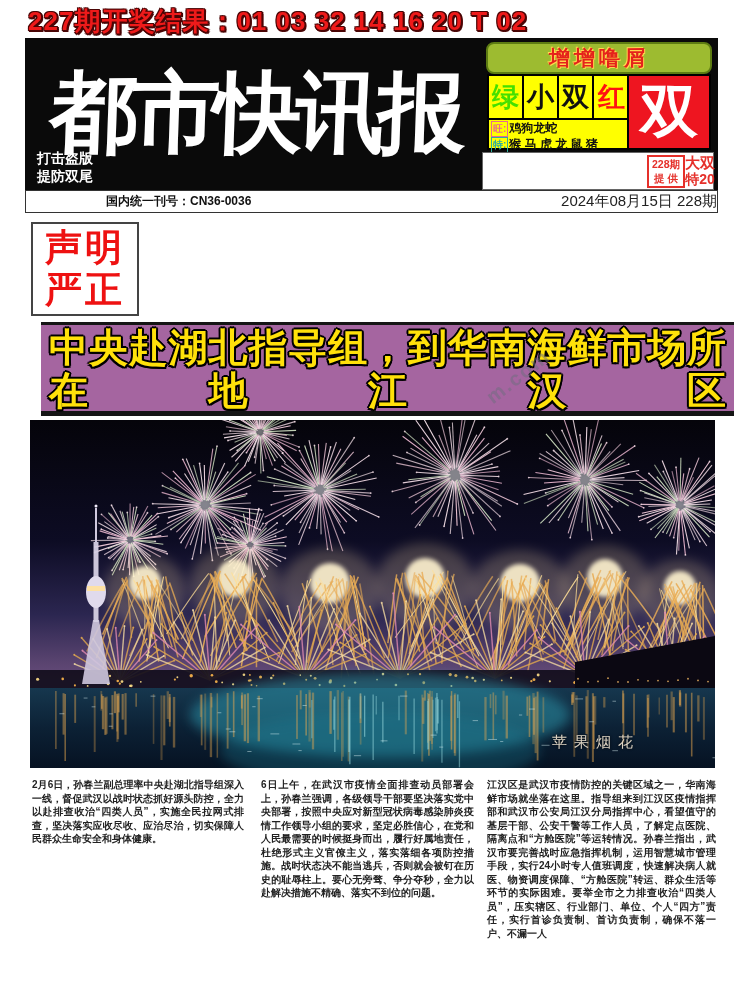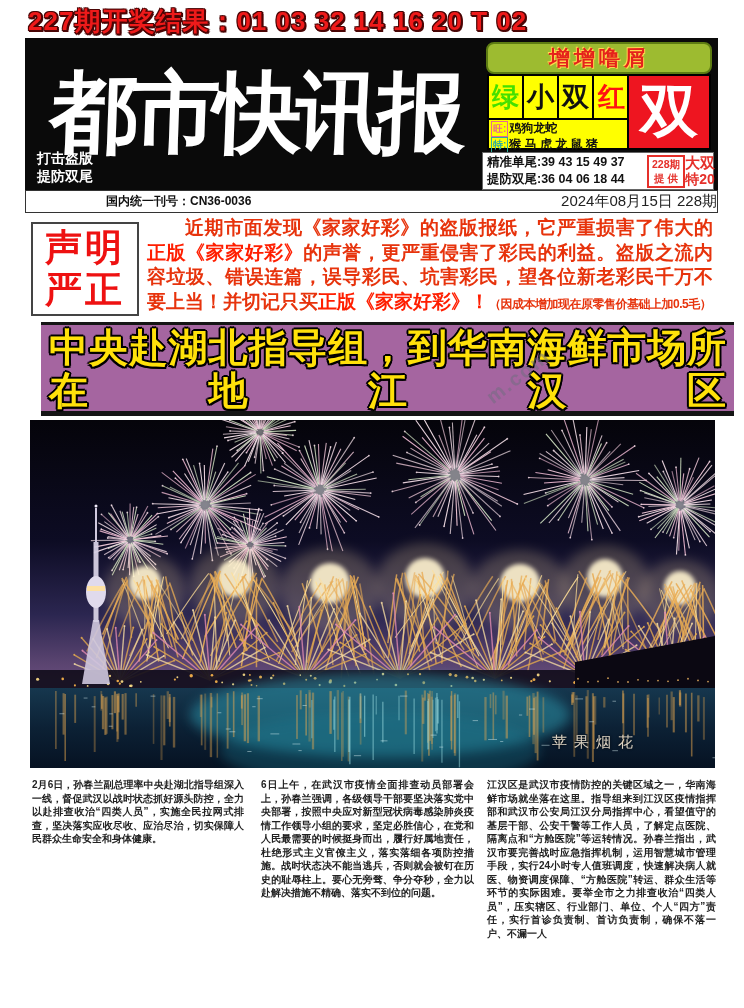--- a/index.html
+++ b/index.html
@@ -101,24 +101,20 @@
           <div class="cell c-black">双</div>
           <div class="cell c-red">红</div>
         </div>
         <div class="zodiac">
           <div class="zline"><span class="zbadge zb-wang">旺:</span><span>鸡狗龙蛇</span></div>
           <div class="zline"><span class="zbadge zb-te">特:</span><span>猴 马 虎 龙 鼠 猪</span></div>
         </div>
       </div>
       <div class="bigred">双</div>
       <div class="strip">
-        <div class="tails">
-          <div>精准单尾:39 43 15 49 37</div>
-          <div>提防双尾:36 04 06 18 44</div>
-        </div>
         <div class="issuebox">
           <div>228期</div>
           <div>提 供</div>
         </div>
         <div class="bigpair">
           <div class="bp1">大双</div>
           <div class="bp2">特20</div>
         </div>
       </div>
     </div>
@@ -127,21 +123,20 @@
   <div class="issn-bar">
     <span class="issn-left">国内统一刊号：CN36-0036</span>
     <span class="issn-right">2024年08月15日  228期</span>
   </div>
 
   <div class="statement">
     <div class="st-label">
       <div>声明</div>
       <div>严正</div>
     </div>
-    <p class="st-body"><span>近期市面发现《家家好彩》的盗版报纸，它严重损害了伟大的</span><span class="st-em">正版《家家好彩》</span><span>的声誉，更严重侵害了彩民的利益。盗版之流内容垃圾、错误连篇，误导彩民、坑害彩民，望各位新老彩民千万不要上当！并切记只买</span><span class="st-em">正版《家家好彩》！</span><span class="st-note">（因成本增加现在原零售价基础上加0.5毛）</span></p>
   </div>
 
   <div class="headline">
     <div class="hl-line">中央赴湖北指导组，到华南海鲜市场所</div>
     <div class="hl-line">在地江汉区</div>
     <span class="hl-watermark">m.com</span>
   </div>
 
   <div class="photo">
     <svg id="fw" width="685" height="348" viewBox="0 0 685 348">

